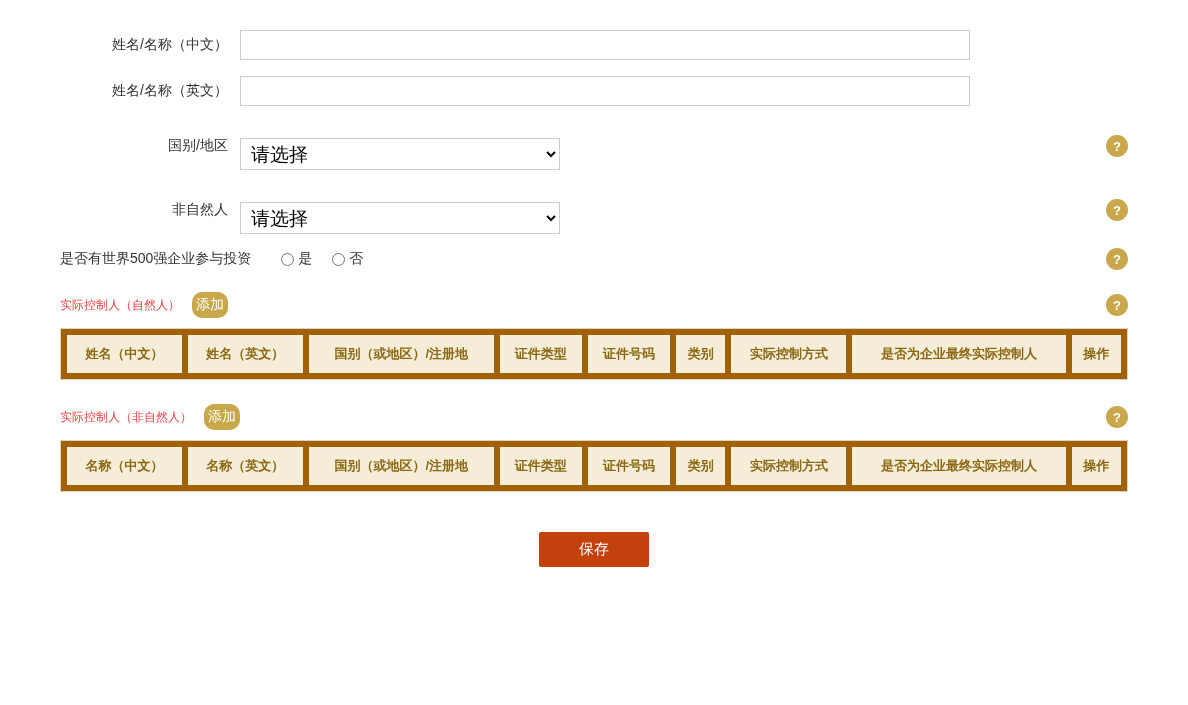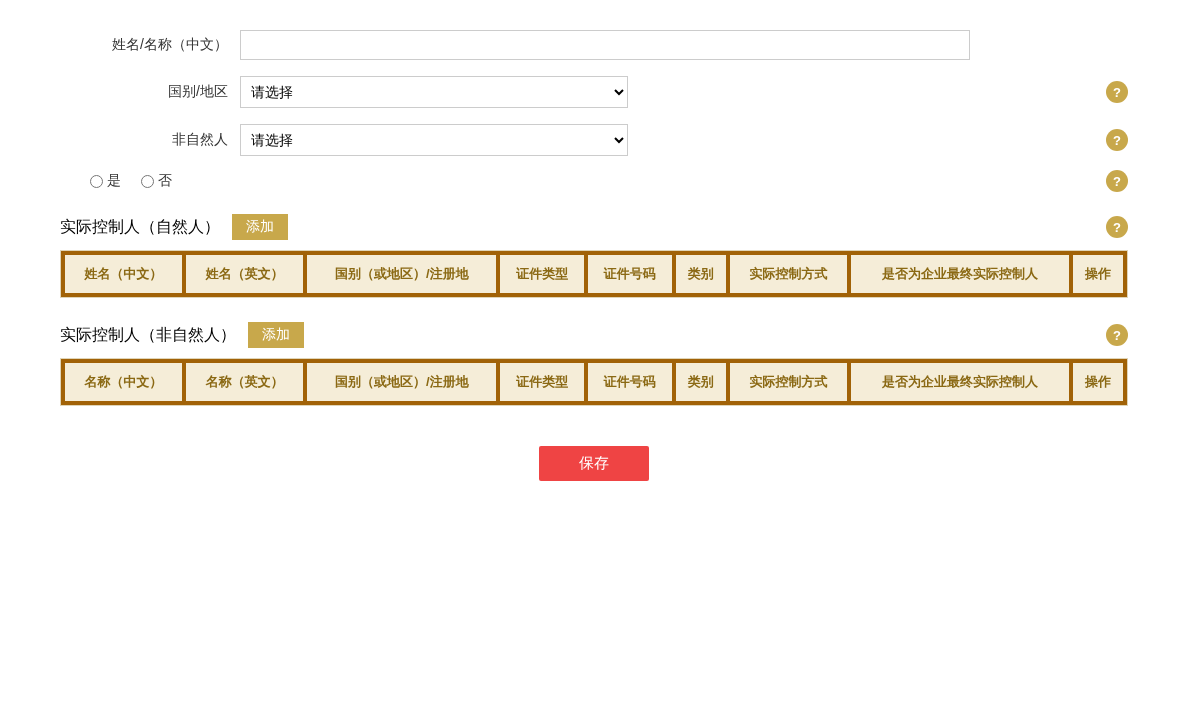--- a/index.html
+++ b/index.html
@@ -35,28 +35,29 @@
       flex: 1;
       max-width: 730px;
       height: 30px;
       border: 1px solid #ccc;
       outline: none;
       padding: 0 6px;
       font-size: 14px;
     }
 
     .form-select {
-      width: 388px;
+      width: 320px;
       height: 32px;
       border: 1px solid #ccc;
       background: #fff;
-      font-size: 14px;
+      font-size: 19px;
       padding: 0 6px;
       appearance: auto;
       outline: none;
+      margin-top: 16px;
     }
 
     .radio-group {
       display: flex;
       align-items: center;
       gap: 8px;
     }
 
     .radio-group label {
       display: flex;
@@ -87,110 +88,115 @@
       margin-bottom: 16px;
       position: relative;
     }
 
     .help-icon-right {
       position: absolute;
       right: 0;
     }
 
     .section-title {
-      font-size: 16px;
-      color: #000000;
+      font-size: 12px;
+      color: #ef4444;
       margin-right: 12px;
     }
 
     .add-button {
       background-color: #c8a84b;
       color: #fff;
       border: none;
-      padding: 4px 14px;
-      font-size: 14px;
-      cursor: pointer;
-      border-radius: 0;
+      padding: 4px 4px;
+      font-size: 14px;
+      cursor: pointer;
+      border-radius: 10px;
     }
 
     .table-container {
       width: 100%;
       margin-bottom: 20px;
       border: 1px solid #e0d5b8;
     }
 
     .data-table {
       width: 100%;
       border-collapse: collapse;
     }
 
     .data-table th {
       background-color: #f5edd8;
       color: #8b6914;
       font-weight: bold;
       font-size: 13px;
       padding: 10px 6px;
       text-align: center;
-      border: 4px solid #a16207;
+      border: 6px solid #a16207;
       line-height: 1.4;
     }
 
     .section-header-row {
       display: flex;
       align-items: center;
       margin: 24px 0 10px 0;
       position: relative;
     }
 
     .bottom-buttons {
       display: flex;
       justify-content: center;
       gap: 24px;
       margin-top: 40px;
     }
 
     .btn-save, .btn-close {
-      background-color: #ef4444;
+      background-color: #c2410c;
       color: #fff;
       border: none;
       padding: 8px 40px;
       font-size: 15px;
       cursor: pointer;
       border-radius: 2px;
       min-width: 100px;
     }
   </style>
 </head>
 <body>
 
 <div class="form-section">
 
   <div class="form-row-with-help">
     <div class="form-label">姓名/名称（中文）</div>
     <input class="form-input" type="text" style="">
   </div>
 
+  <div class="form-row-with-help">
+    <div class="form-label">姓名/名称（英文）</div>
+    <input class="form-input" type="text" style="">
+  </div>
 
   <div class="form-row-with-help">
     <div class="form-label">国别/地区</div>
     <select class="form-select">
       <option value="">请选择</option>
     </select>
     <div class="help-icon help-icon-right">?</div>
   </div>
 
   <div class="form-row-with-help">
     <div class="form-label">非自然人</div>
     <select class="form-select">
       <option value="">请选择</option>
     </select>
     <div class="help-icon help-icon-right">?</div>
   </div>
 
   <div class="form-row-with-help">
+    <div class="form-label" style="width:auto; text-align:left; padding-right:0;">是否有世界500强企业参与投资</div>
     <div class="radio-group" style="margin-left: 30px;">
       <label>
         <input type="radio" name="world500" value="yes" style="">
         <span>是</span>
       </label>
       <label style="margin-left:12px;">
         <input type="radio" name="world500" value="no" style="">
         <span>否</span>
       </label>
     </div>

